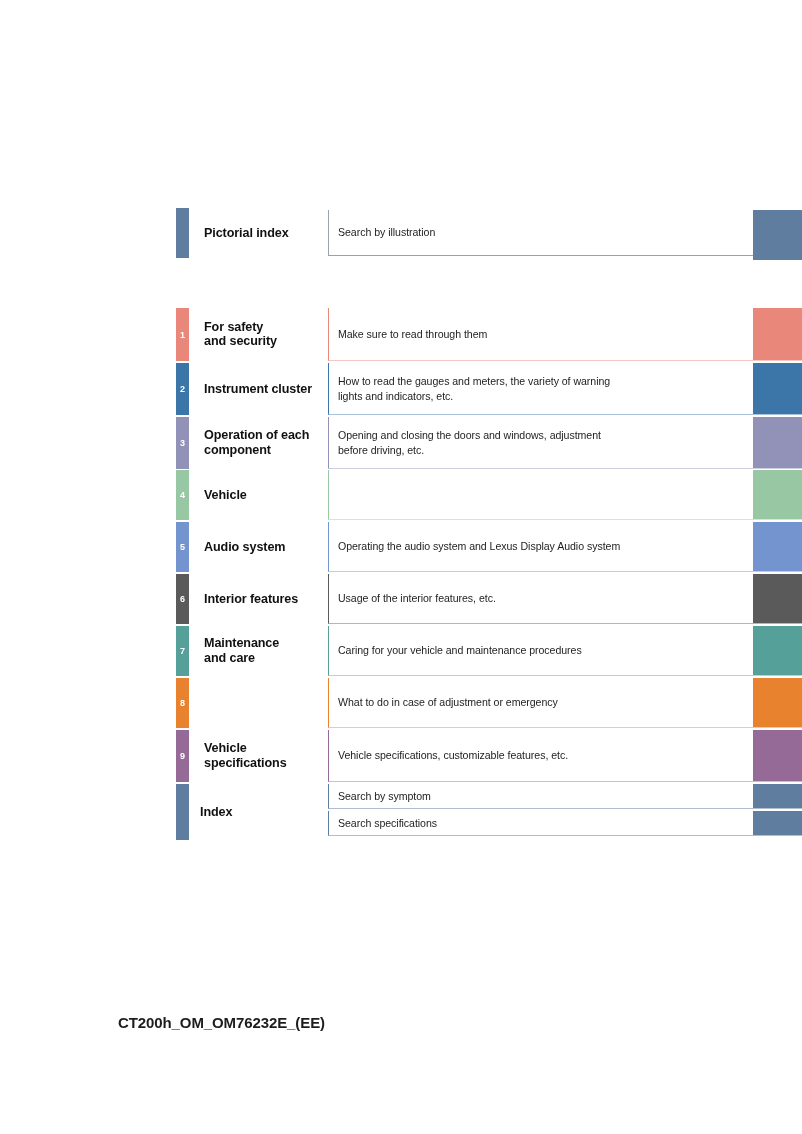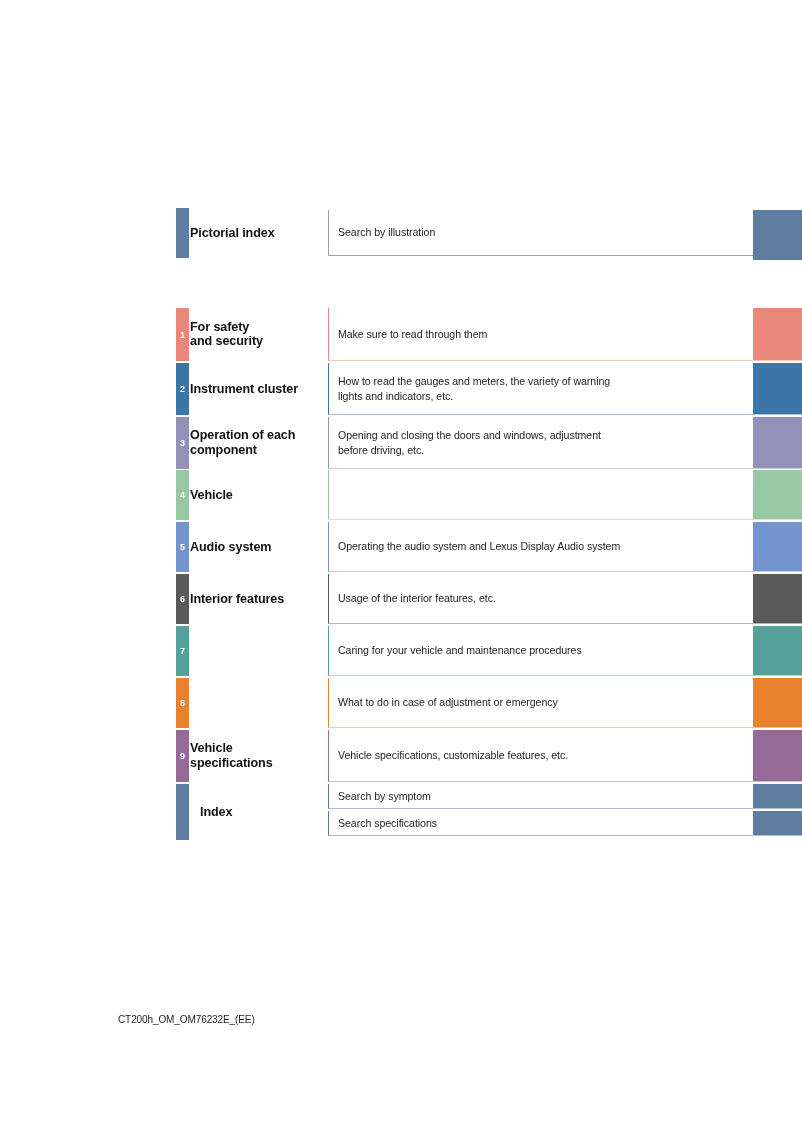--- a/index.html
+++ b/index.html
@@ -47,21 +47,21 @@
     transform: translateY(-50%);
     text-align: center;
     color: #ffffff;
     font-size: 9px;
     font-weight: 700;
     line-height: 1;
     letter-spacing: 0;
   }
   .title {
     position: absolute;
-    left: 14px;
+    left: 28px;
     top: 50%;
     transform: translateY(-50%);
     font-size: 12.6px;
     font-weight: 700;
     line-height: 14.6px;
     letter-spacing: -0.1px;
     color: #111111;
     white-space: pre-line;
     width: 130px;
   }
@@ -128,23 +128,24 @@
     display: flex;
     align-items: center;
   }
   .index-line .swatch { width: 52px; height: 24px; top: 0; right: 0; }
 
   
   .footer {
     position: absolute;
     left: 118px;
     top: 1014px;
-    font-size: 10px;
+    font-size: 15px;
     letter-spacing: -0.1px;
     color: #1d1d1d;
+    font-weight: bold;
   }
 </style>
 </head>
 <body>
 
 <div class="page">
 
   <div class="row" id="row-pictorial">
     <div class="tab" style="background: rgb(95, 125, 158);"></div>
     <div class="title">Pictorial index</div>
@@ -208,20 +209,22 @@
         <div class="tab-num">6</div>
         <div class="title">Interior features</div>
         <div class="desc" style="border-left-color: rgb(90, 90, 90); border-bottom-color: rgb(181, 181, 181); border-left-width: 1px; opacity: 1;">
           <div class="desc-text">Usage of the interior features, etc.</div>
           <div class="swatch" style="background: rgb(90, 90, 90);"></div>
         </div>
       </div>
       <div class="row" style="top: 626px; height: 50px;">
         <div class="tab" style="background: rgb(85, 160, 153);"></div>
         <div class="tab-num">7</div>
+        <div class="title">Maintenance
+and care</div>
         <div class="desc" style="border-left-color: rgb(85, 160, 153); border-bottom-color: rgb(179, 212, 209); border-left-width: 1px; opacity: 1;">
           <div class="desc-text">Caring for your vehicle and maintenance procedures</div>
           <div class="swatch" style="background: rgb(85, 160, 153);"></div>
         </div>
       </div>
       <div class="row" style="top: 678px; height: 50px;">
         <div class="tab" style="background: rgb(232, 130, 46);"></div>
         <div class="tab-num">8</div>
         <div class="desc" style="border-left-color: rgb(232, 130, 46); border-bottom-color: rgb(245, 199, 161); border-left-width: 1px; opacity: 1;">
           <div class="desc-text">What to do in case of adjustment or emergency</div>

